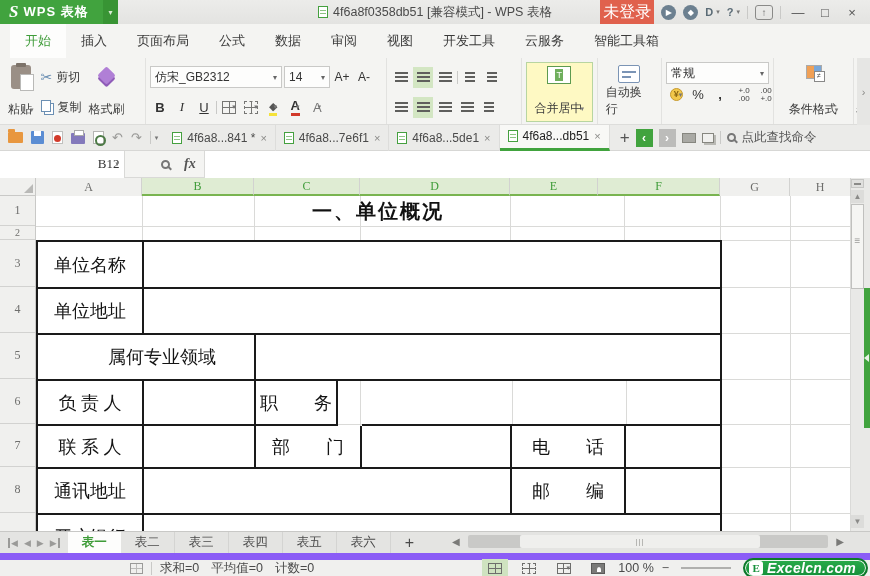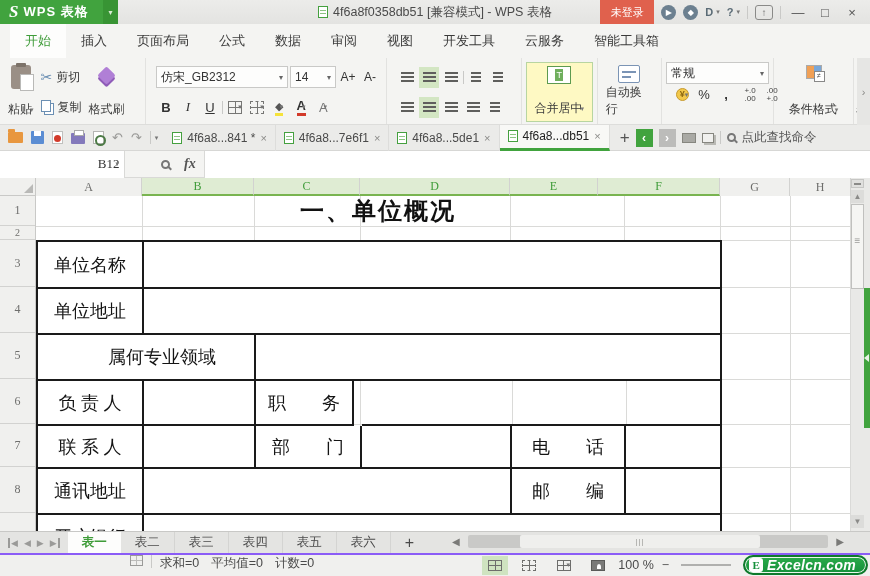--- a/index.html
+++ b/index.html
@@ -13,41 +13,41 @@
   .titlebar { left:0; top:0; width:870px; height:24px; background:linear-gradient(#ececea,#e3e3e1); display:flex; align-items:center; }
   .logo { width:118px; height:24px; background:#41a33e; display:flex; align-items:center; color:#fff; }
   .logo-s { font-family:"Liberation Serif",serif; font-style:italic; font-weight:bold; font-size:17px; padding:0 5px 0 9px; }
   .logo-t { font-weight:bold; font-size:13px; letter-spacing:1px; }
   .logo-dd { margin-left:auto; width:15px; height:24px; background:#389434; color:#d9ecd4; font-size:8px; display:flex; align-items:center; justify-content:center; }
   .doc-title { position:absolute; left:0; right:0; top:0; height:24px; display:flex; align-items:center; justify-content:center; gap:5px; pointer-events:none; }
   .doc-title span { font-size:12.5px; color:#4a4a4a; }
   .sheet-ic { width:10px; height:12px; background:#fff; border:1px solid #45a03f;
      background-image:linear-gradient(#8cc383,#8cc383),linear-gradient(#8cc383,#8cc383); background-size:6px 1px,6px 1px; background-position:1px 3px,1px 6px; background-repeat:no-repeat; }
   .tb-right { margin-left:auto; display:flex; align-items:center; height:24px; gap:7px; padding-right:8px; position:relative; }
-  .login-btn { width:54px; height:24px; background:#e0614d; color:#fff; font-size:11px; display:flex; align-items:center; justify-content:center; }
+  .login-btn { width:54px; height:24px; background:#e0614d; color:#fff; font-size:16px; display:flex; align-items:center; justify-content:center; }
   .circ { width:15px; height:15px; border-radius:50%; background:#6c8090; color:#fff; font-size:8px; display:flex; align-items:center; justify-content:center; }
   .tb-glyph { color:#5a6b76; font-size:11px; font-weight:bold; }
   .mini-dd { font-size:7px; color:#777; margin-left:-4px; }
   .vsep { width:1px; height:13px; background:#c9c9c7; }
   .upbox { width:18px; height:15px; border:1px solid #8a8a88; border-radius:3px; color:#666; font-size:10px; line-height:13px; text-align:center; }
   .winctl { color:#555; font-size:13px; width:20px; text-align:center; }
 
   
   .menubar { left:0; top:24px; width:870px; height:34px; display:flex; align-items:stretch; padding-left:10px; background:#f4f4f2; }
   .menu-item { padding:0 15px; font-size:13px; color:#3a3a3a; display:flex; align-items:center; }
   .menu-item.active { background:#fdfdfc; color:#3f9c39; }
 
   
   .ribbon { left:0; top:58px; width:870px; height:67px; background:#f4f4f2; border-bottom:1px solid #dddddb; display:flex; align-items:stretch; }
   .rgroup { border-right:1px solid #e2e2e0; padding:4px 4px 2px 4px; display:flex; }
   .bigbtn { display:flex; flex-direction:column; align-items:center; justify-content:space-between; padding:3px 4px 4px; font-size:12px; color:#3a3a3a; }
   .bigbtn.green { background:#fef9c3; border:1px solid #b8d5a0; }
   .col2 { display:flex; flex-direction:column; justify-content:space-around; }
   .smallbtn { display:flex; align-items:center; gap:4px; font-size:12px; color:#3a3a3a; padding:1px 3px; }
-  .rrow { display:flex; align-items:center; gap:2px;margin-left:6px; }
+  .rrow { display:flex; align-items:center; gap:2px; }
   .dd-box { background:#fdfdfc; border:1px solid #c9c9c7; font-size:12px; color:#333; display:flex; align-items:center; padding:2px 4px; height:22px; }
   .dd-arrow { margin-left:auto; font-size:8px; color:#666; padding-left:4px; }
   .fmt-btn { min-width:20px; height:21px; display:flex; align-items:center; justify-content:center; font-size:13px; color:#333; }
   .fmt-btn.sel { background:#d3e6c3; }
   .bars { width:13px; height:2px; background:#5f5f5d; box-shadow:0 4px 0 #5f5f5d, 0 8px 0 #5f5f5d; margin-bottom:8px; }
   .grid-ic { width:14px; height:13px; border:1px solid #767674;
      background-image:linear-gradient(#767674,#767674),linear-gradient(#767674,#767674); background-size:100% 1px,1px 100%; background-position:center,center; background-repeat:no-repeat; }
   .clipboard { width:20px; height:24px; background:#9a8f86; border-radius:3px; position:relative; }
   .clipboard::before { content:""; position:absolute; left:5px; top:-2px; width:10px; height:4px; background:#7c7269; border-radius:1px; }
   .clipboard::after { content:""; position:absolute; right:-3px; bottom:-2px; width:12px; height:15px; background:#fff; border:1px solid #b9b9b7; }
@@ -100,21 +100,21 @@
   .colheaders { left:0; top:178px; width:870px; height:18px; display:flex; background:#f0f0ee; border-bottom:1px solid #c9c9c7; }
   .ch { height:18px; border-right:1px solid #d2d2d0; font-family:"Liberation Serif",serif; font-size:12px; color:#6e6e6c; display:flex; align-items:center; justify-content:center; background:#f0f0ee; }
   .ch.sel { background:#dfecd3; color:#3f9c39; border-bottom:2px solid #79b450; }
   .corner { width:36px; background:#f0f0ee; border-right:1px solid #c9c9c7; position:relative; }
   .corner::after { content:""; position:absolute; right:2px; bottom:2px; border-left:9px solid transparent; border-bottom:9px solid #b9b9b7; }
   .rowheaders { left:0; top:196px; width:36px; height:335px; background:#f0f0ee; border-right:1px solid #c9c9c7; }
   .rh { border-bottom:1px solid #d2d2d0; font-family:"Liberation Serif",serif; font-size:12px; color:#6e6e6c; display:flex; align-items:center; justify-content:center; }
   .content { left:36px; top:196px; width:815px; height:335px; background:#fff; overflow:hidden; }
   .vline { position:absolute; top:0; bottom:0; width:1px; background:#dadad8; }
   .hline { position:absolute; left:0; right:0; height:1px; background:#dadad8; }
-  .sheet-title { position:absolute; left:0; top:0; width:684px; height:30px; display:flex; align-items:center; justify-content:center; font-weight:bold; font-size:24px; color:#111; font-family:"Liberation Sans",sans-serif; letter-spacing:2px; }
+  .sheet-title { position:absolute; left:0; top:0; width:684px; height:30px; display:flex; align-items:center; justify-content:center; font-weight:bold; font-size:20px; color:#111; font-family:"Liberation Sans",sans-serif; letter-spacing:2px; }
   .ftable { position:absolute; left:0; top:44px; width:686px; height:291px; border-left:2px solid #1a1a1a; border-top:2px solid #1a1a1a; }
   .fcell { position:absolute; background:#fff; border-right:2px solid #1a1a1a; border-bottom:2px solid #1a1a1a; display:flex; align-items:center; justify-content:center; font-family:"Liberation Serif",serif; font-size:18px; color:#141414; overflow:hidden; }
   .fcell.noB { border-bottom:none; }
   .faint { position:absolute; top:0; bottom:0; width:1px; background:#dadad8; }
 
   
   .vscroll { left:851px; top:178px; width:19px; height:353px; background:#e9e9e7; }
   .split-h { position:absolute; left:0; top:1px; width:13px; height:9px; background:#e0e0de; border:1px solid #c6c6c4; }
   .split-h::after { content:""; position:absolute; left:2px; top:3px; width:7px; height:2px; background:#8a8a88; }
   .sarrow { position:absolute; left:0; width:13px; height:13px; color:#8a8a88; font-size:8px; text-align:center; line-height:13px; background:#dcdcda; }
@@ -130,21 +130,21 @@
   .snav .bar-r { border-right:2px solid #9a9a98; padding-right:1px; }
   .stab { padding:0 14px; display:flex; align-items:center; font-size:12.5px; color:#4a4a4a; border-right:1px solid #d4d4d2; }
   .stab.active { background:#fdfdfc; color:#3f9c39; font-weight:bold; border-right:none; }
   .hscroll { position:absolute; left:452px; top:534px; width:400px; height:15px; }
   .htrack { position:absolute; left:16px; right:24px; top:1px; height:13px; background:#c9c9c7; border-radius:2px; }
   .hthumb { position:absolute; left:52px; width:240px; top:0px; height:13px; background:#efefed; border-radius:2px; }
   .hthumb::after { content:"|||"; display:block; text-align:center; font-size:8px; color:#9a9a98; line-height:13px; letter-spacing:1px; }
   .harrow { position:absolute; top:2px; color:#7a7a78; font-size:10px; }
 
   
-  .statusbar { left:0; top:553px; width:870px; height:23px; background:#f0f0ee; border-top:2px solid #8b5cf6; display:flex; align-items:flex-start; font-size:12.5px; color:#4a4a4a; }
+  .statusbar { left:0; top:553px; width:870px; height:23px; background:#f0f0ee; border-top:7px solid #8b5cf6; display:flex; align-items:center; font-size:12.5px; color:#4a4a4a; }
   .stat-ic { width:13px; height:11px; border:1px solid #9a9a98; background-image:linear-gradient(#bcbcba,#bcbcba),linear-gradient(#bcbcba,#bcbcba); background-size:100% 1px,1px 100%; background-position:center,center; background-repeat:no-repeat; }
   .viewbtn { width:26px; height:19px; display:flex; align-items:center; justify-content:center; }
   .viewbtn.sel { background:#cfe3c0; }
   .vb-ic { width:14px; height:11px; border:1px solid #6e6e6c; background-image:linear-gradient(#6e6e6c,#6e6e6c),linear-gradient(#6e6e6c,#6e6e6c); background-size:100% 1px,1px 100%; background-position:center,center; background-repeat:no-repeat; }
   .vb-ic.dark { background:#7a7a78; border-color:#5a5a58; position:relative; }
   .vb-ic.dark::after { content:""; position:absolute; left:5px; top:3px; width:4px; height:5px; background:#fff; border-radius:50% 50% 0 0; }
   .zoomline { width:50px; height:2px; background:#b0b0ae; margin:0 4px; }
   .brand-pill { display:flex; align-items:center; gap:4px; height:20px; padding:0 10px 0 4px; background:linear-gradient(#2aab4a,#14903a); border:2px solid #0e7a2c; border-radius:11px; box-shadow:inset 0 0 0 1px #eaf6ec; margin-right:2px; }
   .brand-badge { width:14px; height:14px; background:#fff; border-radius:3px; color:#14903a; font-weight:bold; font-size:11px; font-family:"Liberation Serif",serif; text-align:center; line-height:14px; }
   .brand-txt { color:#fff; font-weight:bold; font-style:italic; font-size:14px; letter-spacing:0.3px; }
@@ -459,21 +459,21 @@
       <div class="fcell" style="left:106px; top:0; width:578px; height:47px;"></div>
 
       <div class="fcell" style="left:0; top:47px; width:106px; height:46px;">单位地址</div>
       <div class="fcell" style="left:106px; top:47px; width:578px; height:46px;"></div>
 
       <div class="fcell" style="left:0; top:93px; width:218px; height:46px;padding-left:32px;">属何专业领域</div>
       <div class="fcell" style="left:218px; top:93px; width:466px; height:46px;"></div>
 
       <div class="fcell" style="left:0; top:139px; width:106px; height:45px;">负 责 人</div>
       <div class="fcell" style="left:106px; top:139px; width:112px; height:45px;"></div>
-      <div class="fcell" style="left:218px; top:139px; width:98px; height:45px;">职　　务</div>
+      <div class="fcell" style="left:218px; top:139px; width:82px; height:45px;">职　　务</div>
       <div class="fcell" style="left:324px; top:139px; width:360px; height:45px;">
         <span class="faint" style="left:150px;"></span>
         <span class="faint" style="left:264px;"></span>
       </div>
 
       <div class="fcell" style="left:0; top:184px; width:106px; height:43px;">联 系 人</div>
       <div class="fcell" style="left:106px; top:184px; width:112px; height:43px;"></div>
       <div class="fcell" style="left:218px; top:184px; width:106px; height:43px;">部　　门</div>
       <div class="fcell" style="left:324px; top:184px; width:150px; height:43px;"></div>
       <div class="fcell" style="left:474px; top:184px; width:114px; height:43px;">电　　话</div>

